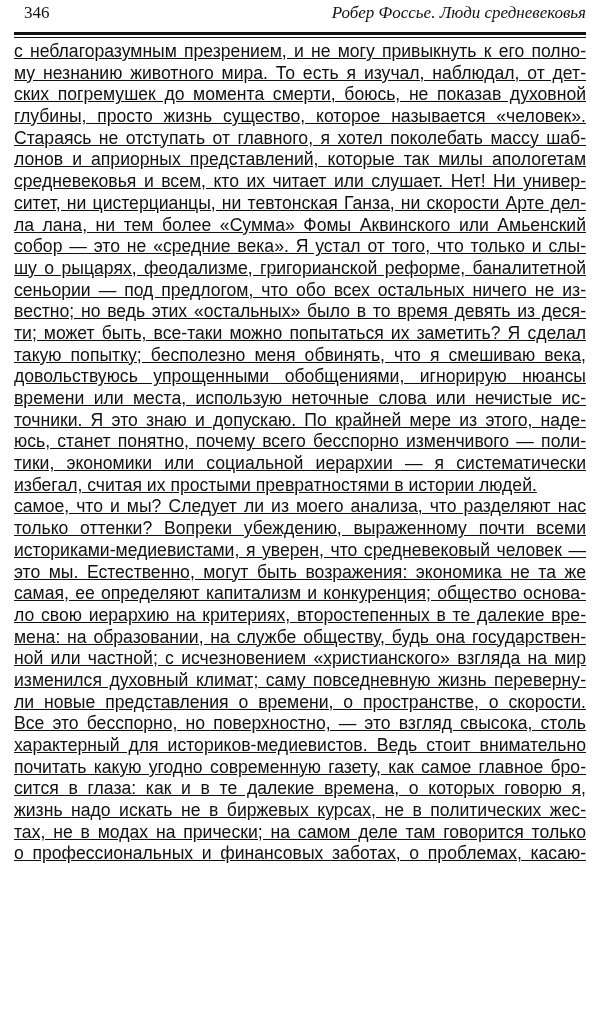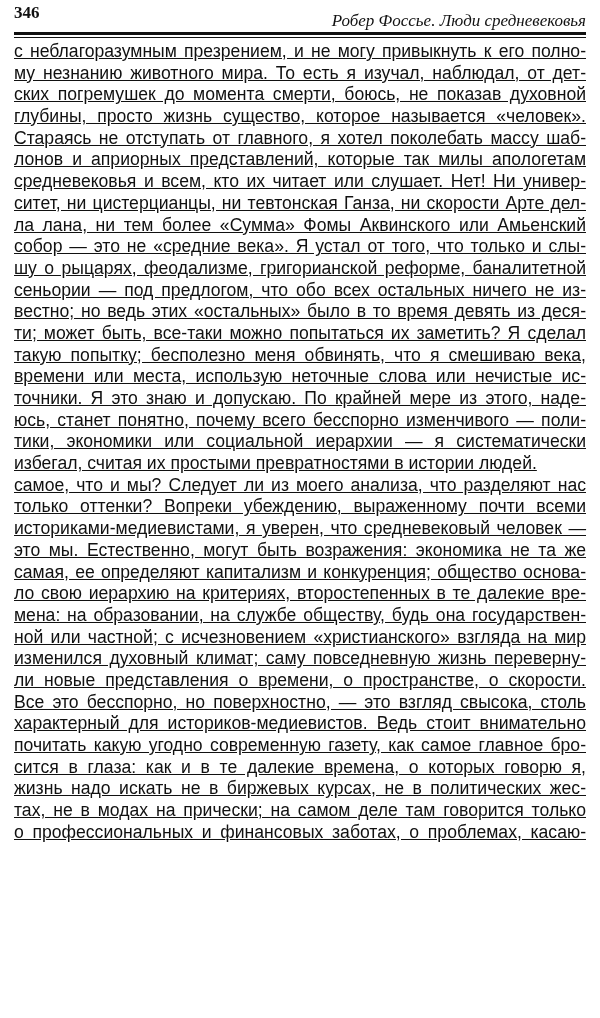--- a/index.html
+++ b/index.html
@@ -1,21 +1,21 @@
 <!DOCTYPE html>
 <html><head>
 <meta charset="utf-8">
 <style>
   html, body { margin: 0; padding: 0; background: #ffffff; }
   body { width: 600px; height: 1018px; overflow: hidden; position: relative; }
   .page { position: absolute; left: 14px; top: 0; width: 572px; color: #111; }
   .running-head { position: absolute; left: 0; top: 3px; width: 572px; height: 24px;
     font-family: "Liberation Serif", serif; font-size: 17px; }
-  .page-number { position: absolute; left: 0; top: 0; font-weight: bold; }
-  .head-title { position: absolute; right: 0; top: 8px; font-style: italic; }
+  .page-number { position: absolute; left: 10px; top: 0; }
+  .head-title { position: absolute; right: 0; top: 0; font-style: italic; }
   .rule-thick { position: absolute; left: 0; top: 32px; width: 572px; height: 3px; background: #111; }
   .rule-thin { position: absolute; left: 0; top: 37px; width: 572px; height: 1px; background: #111; }
   .body-text { position: absolute; left: 0; top: 41px; width: 572px;
     font-family: "Liberation Sans", sans-serif; font-size: 17.6px; line-height: 21.7px;
     font-stretch: condensed; text-decoration: underline; }
   .line { display: block; white-space: nowrap; text-align: justify; text-align-last: justify; height: 21.7px; }
   .line.last { text-align-last: left; }
   .line.indent { padding-left: 26px; }
 </style>
 </head>
@@ -38,20 +38,21 @@
     <span class="line">лонов и априорных представлений, которые так милы апологетам</span>
     <span class="line">средневековья и всем, кто их читает или слушает. Нет! Ни универ-</span>
     <span class="line">ситет, ни цистерцианцы, ни тевтонская Ганза, ни скорости Арте дел-</span>
     <span class="line">ла лана, ни тем более «Сумма» Фомы Аквинского или Амьенский</span>
     <span class="line">собор — это не «средние века». Я устал от того, что только и слы-</span>
     <span class="line">шу о рыцарях, феодализме, григорианской реформе, баналитетной</span>
     <span class="line">сеньории — под предлогом, что обо всех остальных ничего не из-</span>
     <span class="line">вестно; но ведь этих «остальных» было в то время девять из деся-</span>
     <span class="line">ти; может быть, все-таки можно попытаться их заметить? Я сделал</span>
     <span class="line">такую попытку; бесполезно меня обвинять, что я смешиваю века,</span>
+    <span class="line">довольствуюсь упрощенными обобщениями, игнорирую нюансы</span>
     <span class="line">времени или места, использую неточные слова или нечистые ис-</span>
     <span class="line">точники. Я это знаю и допускаю. По крайней мере из этого, наде-</span>
     <span class="line">юсь, станет понятно, почему всего бесспорно изменчивого — поли-</span>
     <span class="line">тики, экономики или социальной иерархии — я систематически</span>
     <span class="line last">избегал, считая их простыми превратностями в истории людей.</span>
     <span class="line">самое, что и мы? Следует ли из моего анализа, что разделяют нас</span>
     <span class="line">только оттенки? Вопреки убеждению, выраженному почти всеми</span>
     <span class="line">историками-медиевистами, я уверен, что средневековый человек —</span>
     <span class="line">это мы. Естественно, могут быть возражения: экономика не та же</span>
     <span class="line">самая, ее определяют капитализм и конкуренция; общество основа-</span>

